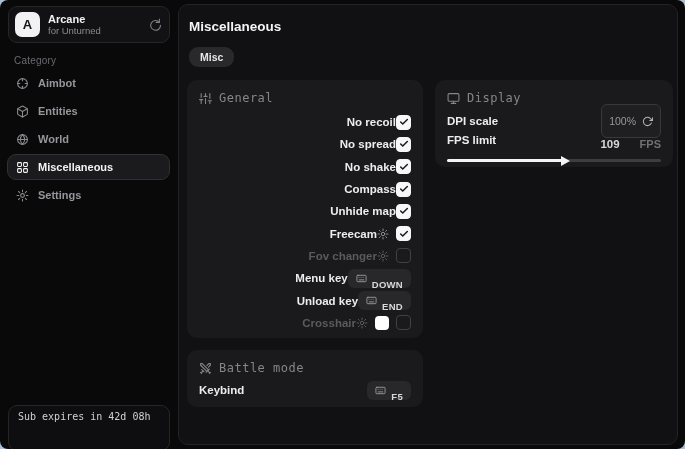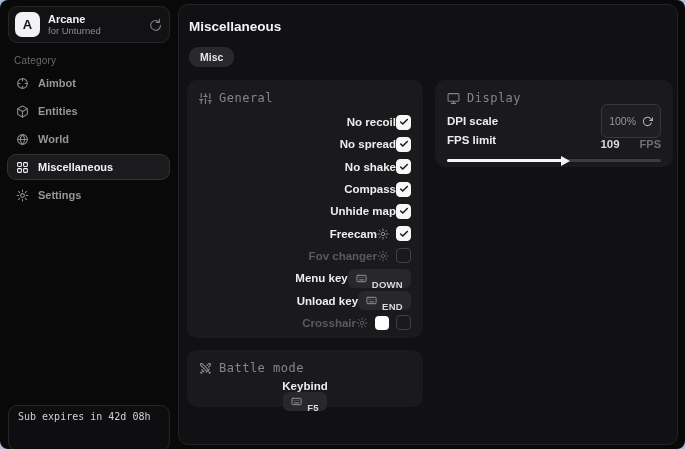--- a/index.html
+++ b/index.html
@@ -62,21 +62,21 @@
   .dpi-value{font-size:10.5px;color:#97979c;}
   .reset{color:#b4b4b9;cursor:pointer;}
   .fps-row{position:absolute;left:12px;right:12px;top:54px;height:20px;display:flex;align-items:flex-start;justify-content:space-between;}
   .fps-val{font-size:11.5px;font-weight:bold;color:#d8d8db;}
   .fps-unit{font-size:11px;font-weight:bold;color:#707075;margin-left:20px;}
   .slider{position:absolute;left:12px;right:12px;top:79px;height:3px;background:#3c3c41;border-radius:2px;cursor:pointer;}
   .slider-fill{position:absolute;left:0;top:0;height:3px;background:#f5f5f6;border-radius:2px;}
   .slider-handle{position:absolute;top:-3.5px;width:0;height:0;border-top:5px solid transparent;border-bottom:5px solid transparent;border-left:9px solid #f5f5f6;transform:translateX(-4px);}
 
   
-  .battle-row{position:absolute;left:12px;right:12px;top:30px;height:20px;display:flex;align-items:center;justify-content:space-between;flex-direction:column;}
+  .battle-row{position:absolute;left:12px;right:12px;top:30px;height:20px;display:flex;align-items:center;justify-content:space-between;}
 </style>
 </head>
 <body>
 
 <div class="app">
 
   <div class="sidebar">
 
     <div class="side-header">
       <div class="logo">A</div>

